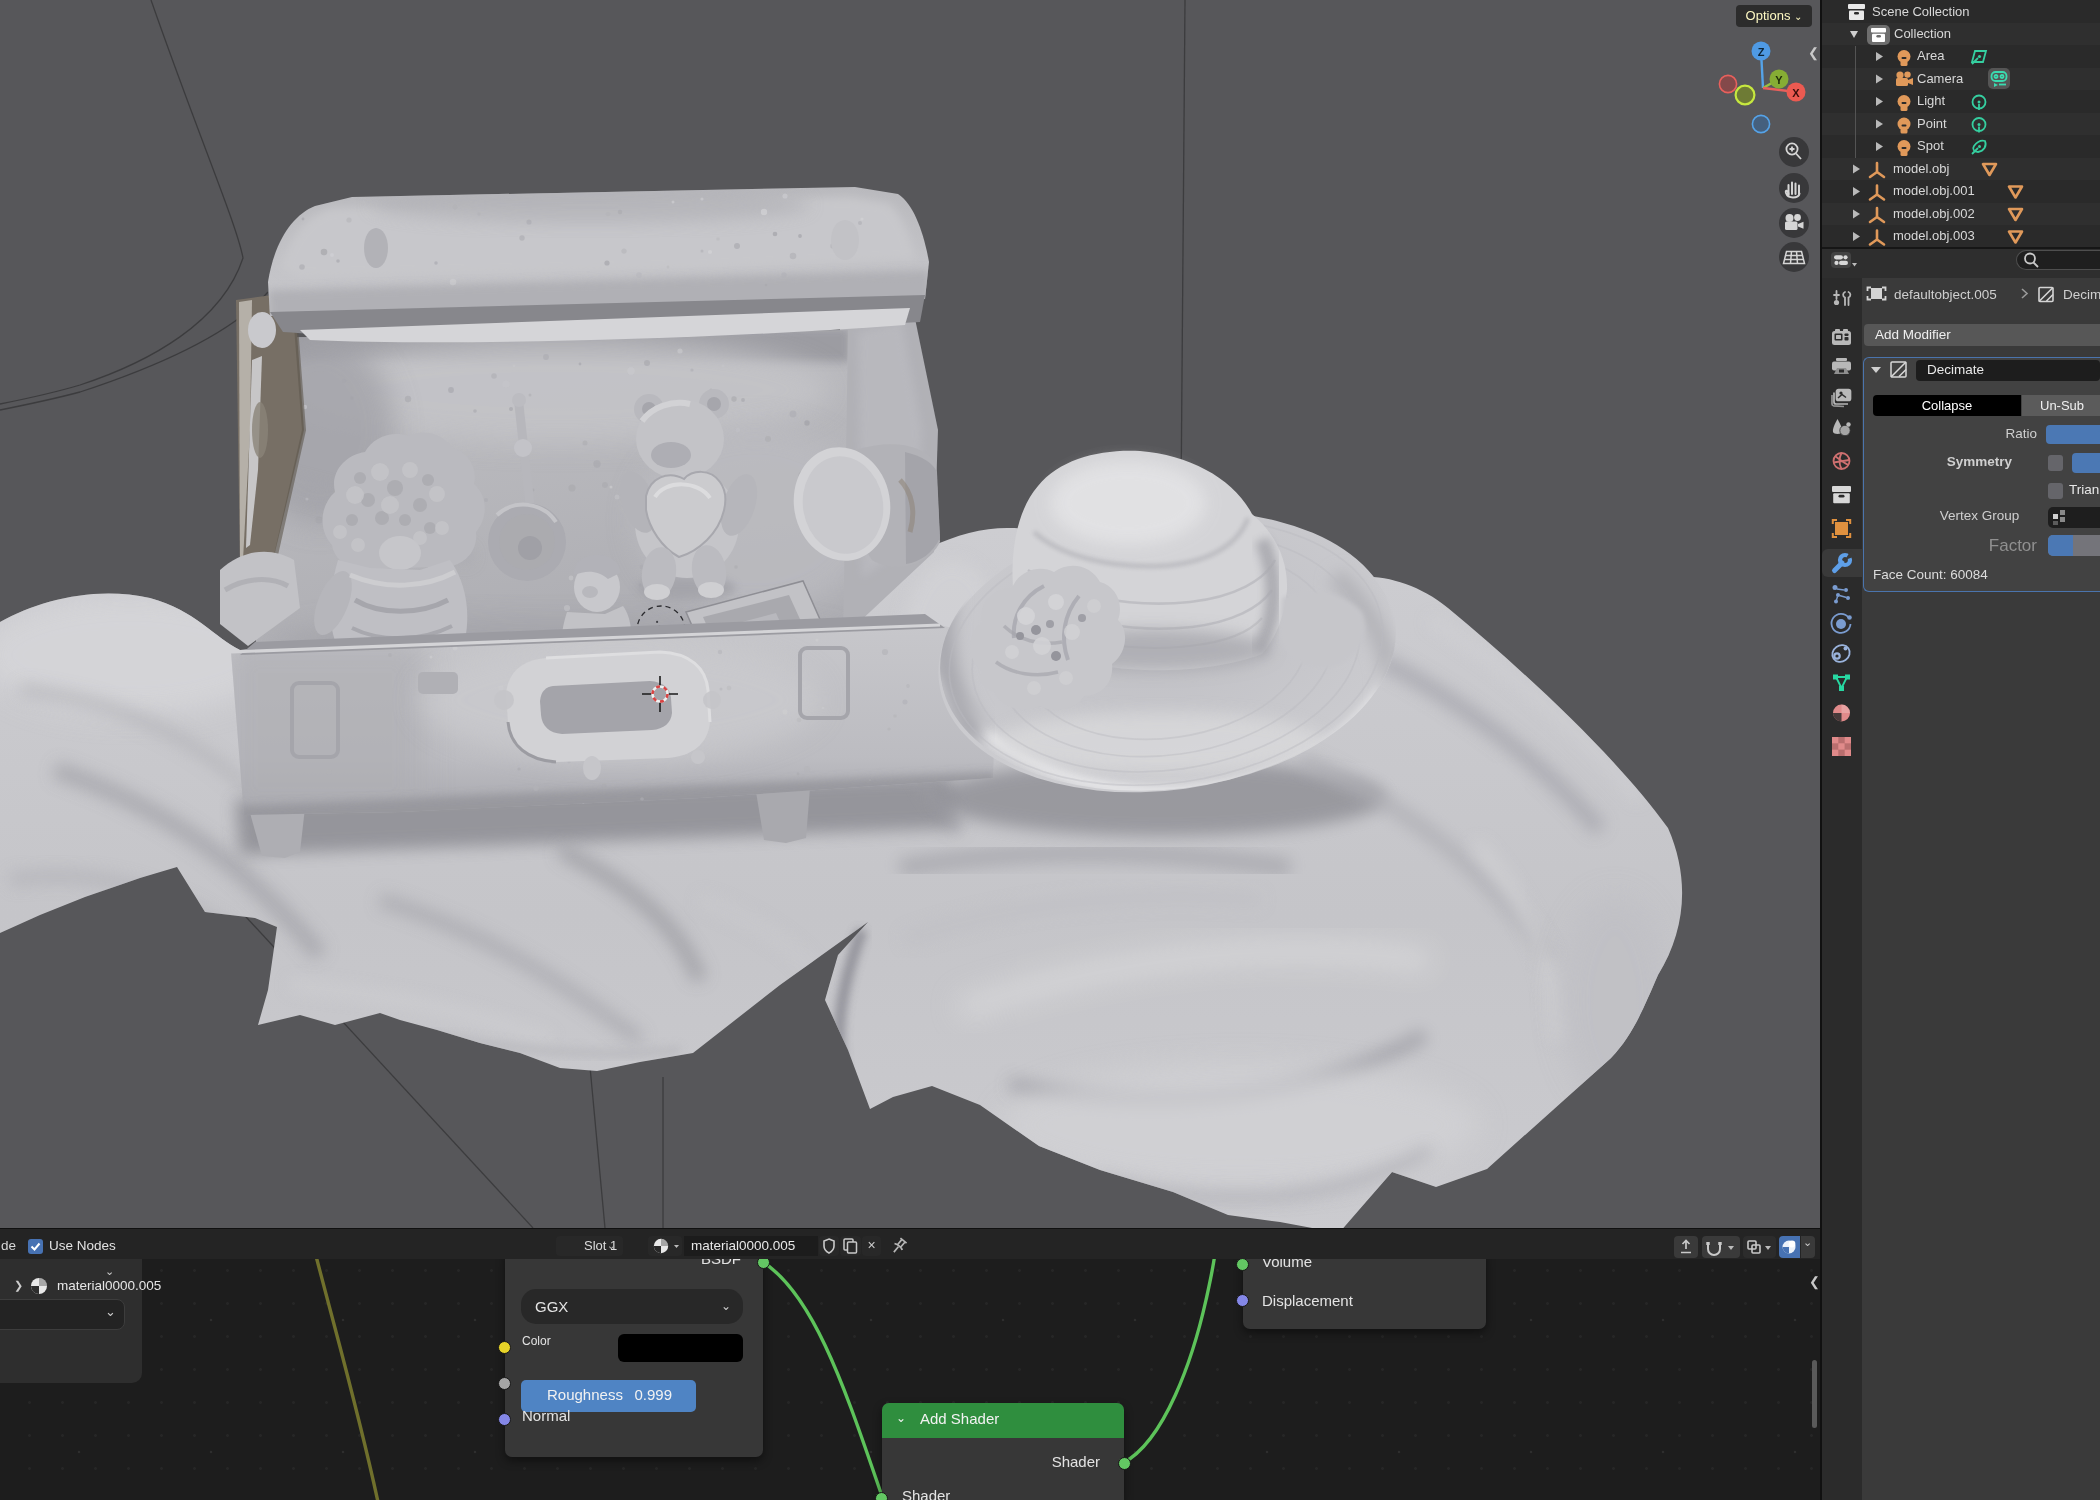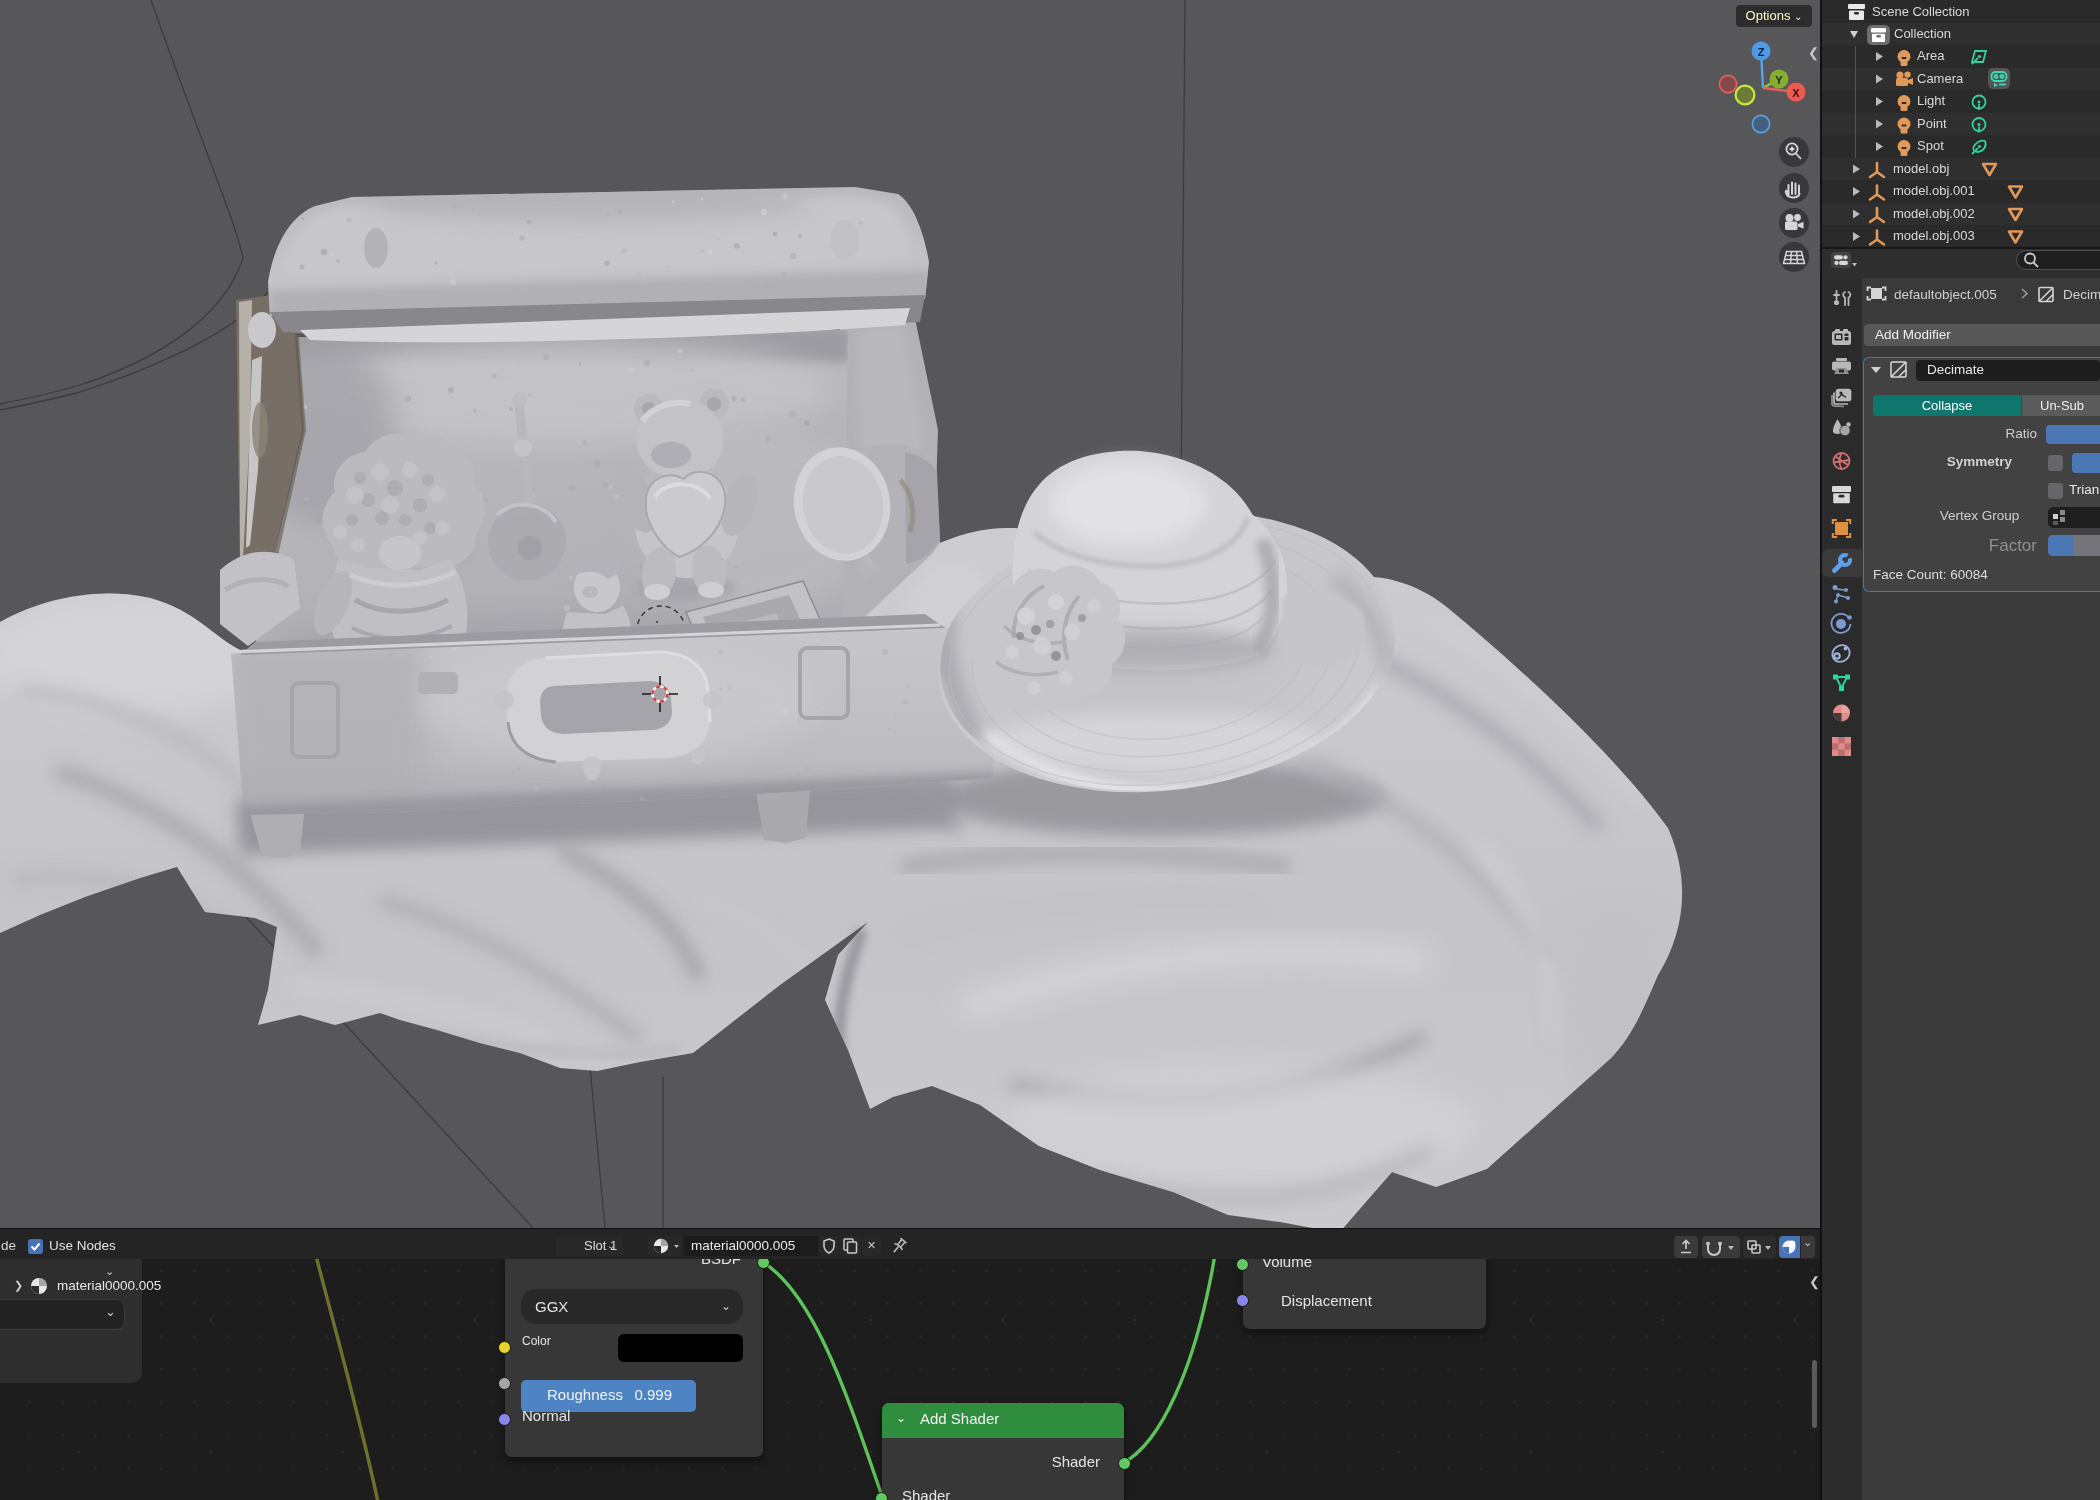--- a/index.html
+++ b/index.html
@@ -574,21 +574,21 @@
       <div style="position:absolute;right:24px;top:50px;font-size:15px;">Shader</div>
       <div class="sock" style="right:-7px;top:54px;background:#63c763;"></div>
       <div style="position:absolute;left:20px;top:84px;font-size:15px;">Shader</div>
       <div class="sock" style="left:-7px;top:89px;background:#63c763;"></div>
     </div>
 
     <div class="node" style="left:1243px;top:22px;width:243px;height:79px;z-index:2;">
       <div class="sock" style="left:-7px;top:8px;background:#63c763;"></div>
       <div style="position:absolute;left:19px;top:3px;font-size:15px;">Volume</div>
       <div class="sock" style="left:-7px;top:44px;background:#8487e7;"></div>
-      <div style="position:absolute;left:19px;top:42px;font-size:15px;margin-left:19px;">Displacement</div>
+      <div style="position:absolute;left:19px;top:42px;font-size:15px;">Displacement</div>
     </div>
 
     <div class="abs" style="left:1812px;top:132px;width:5px;height:68px;background:#5a5a5a;border-radius:2.5px;z-index:3;"></div>
     <div class="abs vpchev" style="left:1809px;top:46px;z-index:3;">❮</div>
 
     <div id="nhead" style="z-index:6;"></div>
     <div class="abs" style="left:1px;top:10px;color:#d8d8d8;font-size:13.5px;z-index:7;">de</div>
     <div class="abs" style="left:28px;top:11px;width:15px;height:15px;background:#4772b3;border-radius:3px;z-index:7;">
       <svg width="15" height="15">
           <path d="M 3.5 7.5 L 6.5 10.5 L 11.5 4.5" stroke="#fff" stroke-width="2" fill="none"></path>
@@ -960,21 +960,21 @@
     <svg width="237" height="235" style="position:absolute;left:41px;top:108px">
       <path d="M 8 10 l 10 0 l -5 6 z" fill="#d0d0d0"></path>
       <g stroke="#d8d8d8" stroke-width="1.5" fill="none">
         <rect x="28" y="5" width="15" height="15" rx="1"></rect>
         <path d="M 28 20 L 43 5 M 36 19.5 L 43 12.5"></path>
       </g>
       <rect x="53" y="3" width="184" height="21" rx="4" fill="#1d1d1d"></rect>
 
     </svg>
     <div class="abs" style="left:105px;top:113px;color:#e8e8e8;font-size:13.5px;">Decimate</div>
-    <div class="abs" style="left:51px;top:146px;width:148px;height:21px;background:#0f766e;border-radius:4px 0 0 4px;color:#fff;font-size:13px;line-height:21px;text-align:center;">Collapse</div>
+    <div class="abs" style="left:51px;top:146px;width:148px;height:21px;background:#000000;border-radius:4px 0 0 4px;color:#fff;font-size:13px;line-height:21px;text-align:center;">Collapse</div>
     <div class="abs" style="left:200px;top:146px;width:78px;height:21px;background:#5b5b5b;color:#f0f0f0;font-size:13px;line-height:21px;padding-left:18px;">Un-Sub</div>
     <div class="abs lbl13" style="left:100px;top:177px;width:115px;text-align:right;">Ratio</div>
     <div class="abs" style="left:224px;top:176px;width:54px;height:19px;background:#4b78b4;border-radius:4px 0 0 4px;"></div>
     <div class="abs lbl13" style="left:100px;top:205px;width:115px;text-align:center;font-weight:bold;">Symmetry</div>
     <div class="abs" style="left:226px;top:206px;width:15px;height:16px;background:#65656a;border-radius:3px;"></div>
     <div class="abs" style="left:250px;top:204px;width:28px;height:20px;background:#4b78b4;border-radius:4px 0 0 4px;"></div>
     <div class="abs" style="left:226px;top:234px;width:15px;height:16px;background:#65656a;border-radius:3px;"></div>
     <div class="abs" style="left:247px;top:233px;color:#e8e8e8;font-size:13.5px;">Trian</div>
     <div class="abs lbl13" style="left:100px;top:259px;width:115px;text-align:center;">Vertex Group</div>
     <div class="abs" style="left:226px;top:258px;width:52px;height:21px;background:#1e1e1e;border-radius:5px 0 0 5px;">

